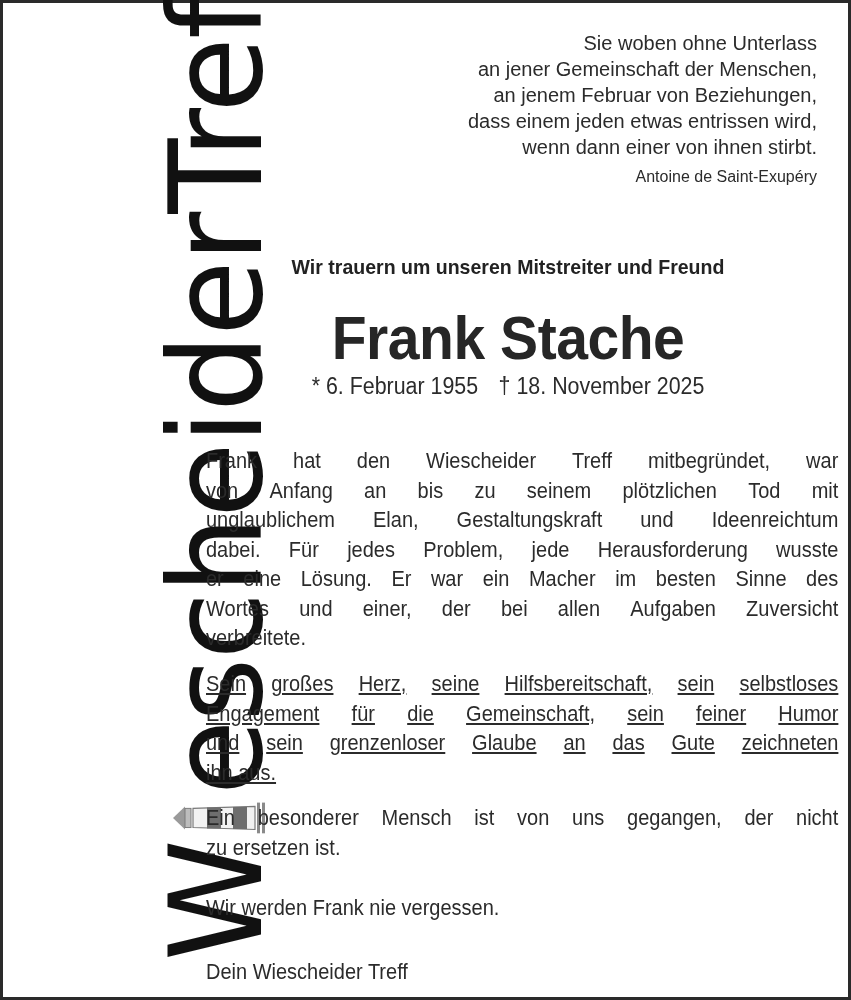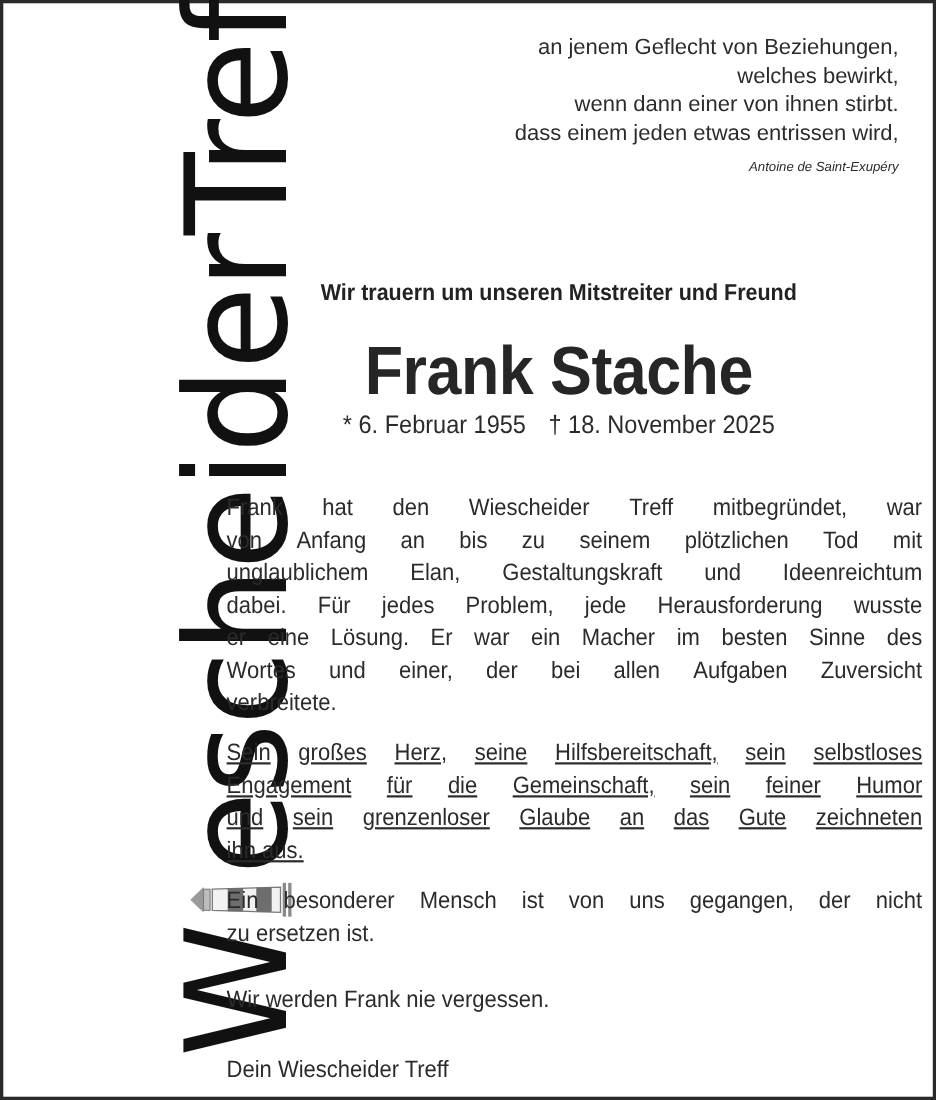--- a/index.html
+++ b/index.html
@@ -74,22 +74,21 @@
       right: 31px;
       top: 27px;
       text-align: right;
       font-size: 20px;
       line-height: 26px;
       color: #2b2b2b;
     }
     .quote-line { display: block; }
     .quote-author {
       display: block;
-      font-style: italic;
-      font-size: 12px;
+      font-size: 16px;
       margin-top: 6px;
       line-height: 22px;
     }
 
     
     .center-block {
       position: absolute;
       left: 180px;
       width: 650px;
       text-align: center;
@@ -178,24 +177,25 @@
             <rect x="6" y="86" width="32" height="3" fill="#8a8a8a"></rect>
             <rect x="6" y="91" width="32" height="3" fill="#8a8a8a"></rect>
           </svg>
         </span>
         <span class="logo-rest">escheiderTreff</span>
       </div>
     </div>
   </div>
 
   <div class="quote">
-    <span class="quote-line">an jenem Geflecht von Beziehungen,</span>
-    <span class="quote-line">welches bewirkt,</span>
+    <span class="quote-line">Sie woben ohne Unterlass</span>
+    <span class="quote-line">an jener Gemeinschaft der Menschen,</span>
+    <span class="quote-line">an jenem Februar von Beziehungen,</span>
+    <span class="quote-line">dass einem jeden etwas entrissen wird,</span>
     <span class="quote-line">wenn dann einer von ihnen stirbt.</span>
-    <span class="quote-line">dass einem jeden etwas entrissen wird,</span>
     <span class="quote-author">Antoine de Saint-Exupéry</span>
   </div>
 
   <div class="center-block mourn">Wir trauern um unseren Mitstreiter und Freund</div>
   <div class="center-block name">Frank Stache</div>
   <div class="center-block dates">
     <span>* 6. Februar 1955</span><span class="gap"></span><span>† 18. November 2025</span>
   </div>
 
   <div class="body-text" style="top:0;">

